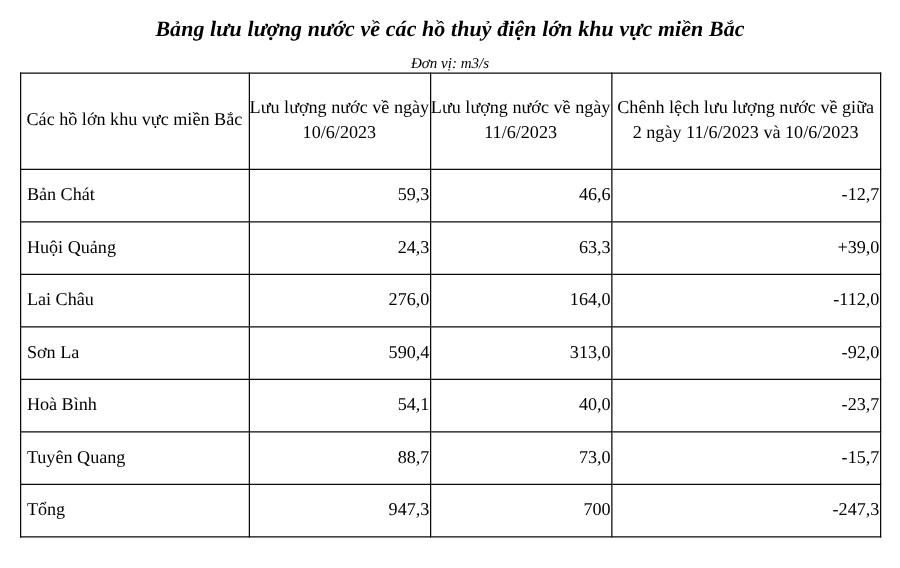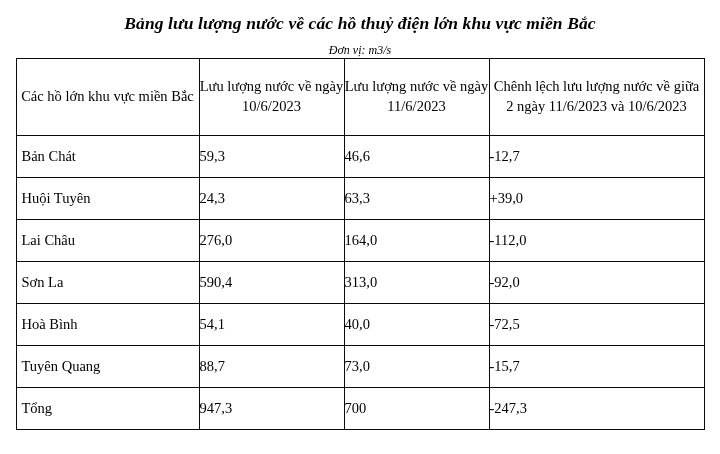--- a/index.html
+++ b/index.html
@@ -53,21 +53,21 @@
     height: 76px;
     text-align: center;
     line-height: 1.35;
     padding: 4px 8px;
   }
   thead th.col-name {
     text-align: center;
   }
   tbody td {
     height: 41px;
-    text-align: left;
+    text-align: right;
     line-height: 1.2;
   }
   tbody td.rowlabel {
     text-align: left;
     padding-left: 5px;
   }
   col.c1 { width: 183px; }
   col.c2 { width: 145px; }
   col.c3 { width: 145px; }
   col.c4 { width: 215px; }
@@ -96,42 +96,42 @@
       </tr>
     </thead>
     <tbody>
       <tr>
         <td class="rowlabel">Bản Chát</td>
         <td>59,3</td>
         <td>46,6</td>
         <td>-12,7</td>
       </tr>
       <tr>
-        <td class="rowlabel">Huội Tuyên</td>
+        <td class="rowlabel">Huội Quảng</td>
         <td>24,3</td>
         <td>63,3</td>
         <td>+39,0</td>
       </tr>
       <tr>
         <td class="rowlabel">Lai Châu</td>
         <td>276,0</td>
         <td>164,0</td>
         <td>-112,0</td>
       </tr>
       <tr>
         <td class="rowlabel">Sơn La</td>
         <td>590,4</td>
         <td>313,0</td>
         <td>-92,0</td>
       </tr>
       <tr>
         <td class="rowlabel">Hoà Bình</td>
         <td>54,1</td>
         <td>40,0</td>
-        <td>-72,5</td>
+        <td>-23,7</td>
       </tr>
       <tr>
         <td class="rowlabel">Tuyên Quang</td>
         <td>88,7</td>
         <td>73,0</td>
         <td>-15,7</td>
       </tr>
       <tr>
         <td class="rowlabel">Tổng</td>
         <td>947,3</td>

